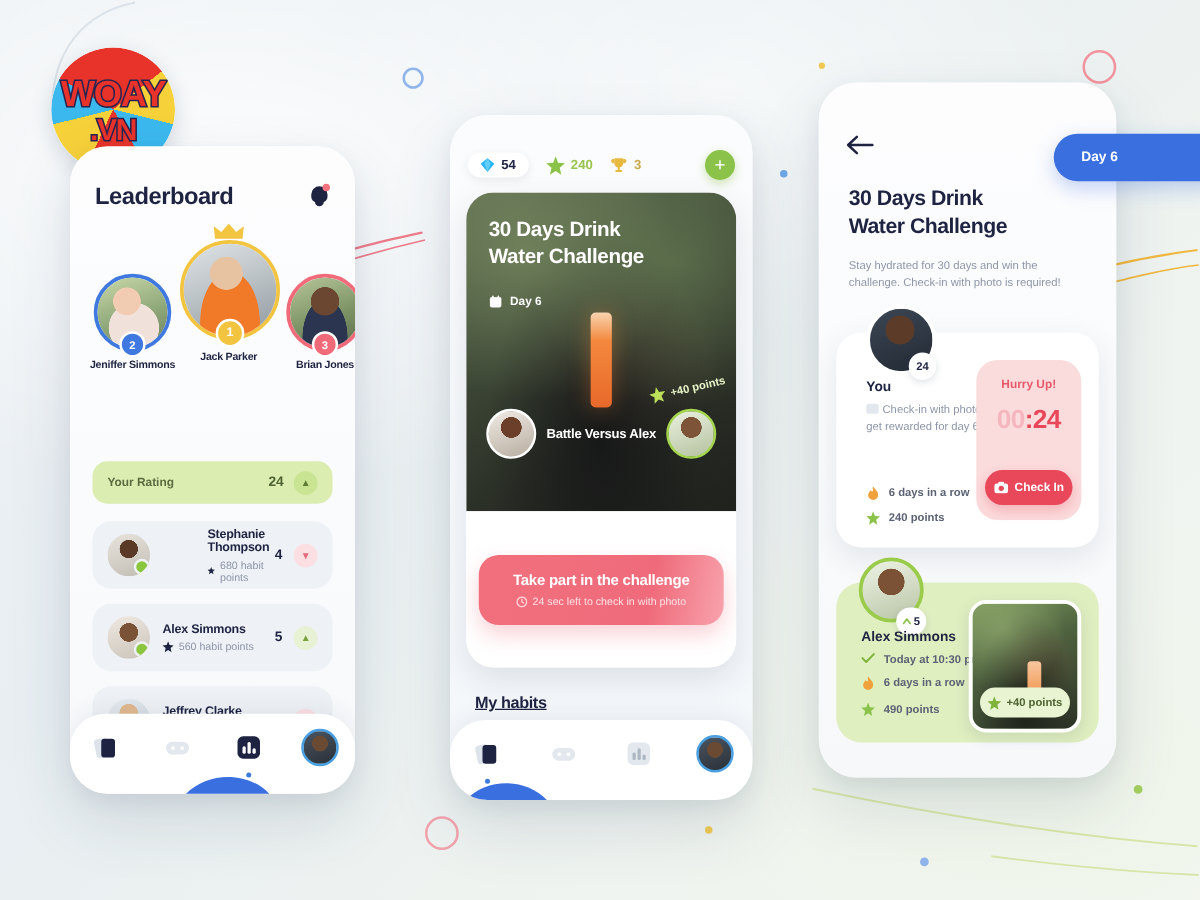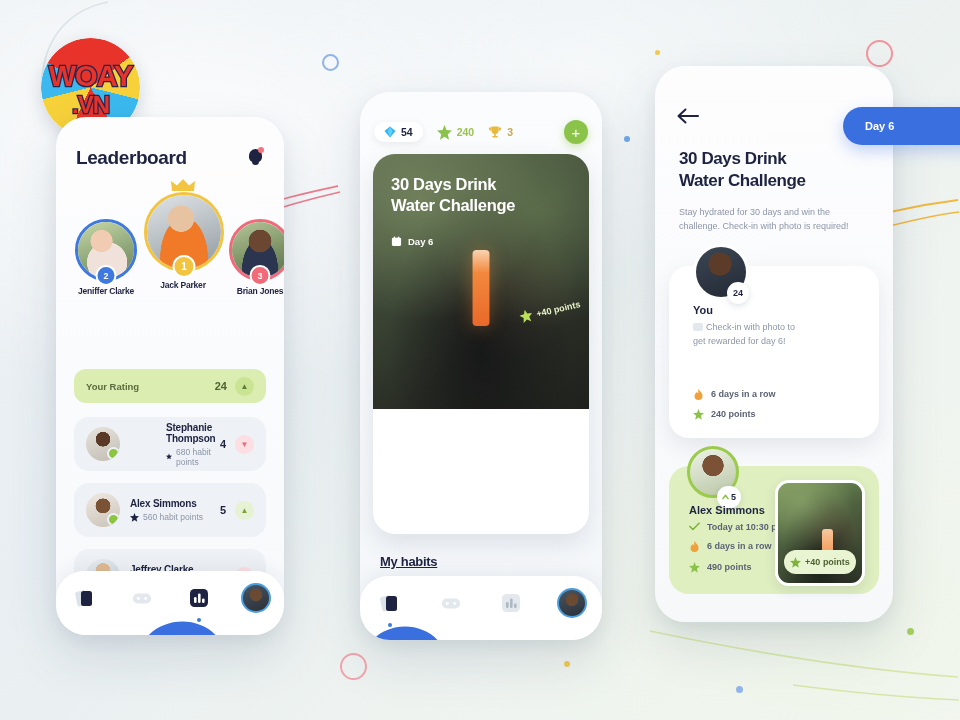--- a/index.html
+++ b/index.html
@@ -228,21 +228,21 @@
     <div class="rays"></div>
 
     <div class="podiumer" style="left:14px;top:32px;width:72px;">
       <div class="avwrap" style="width:56px;height:56px;margin:0 auto;border:3px solid #3f79e0;border-radius:50%;">
         <div class="av" style="width:100%;height:100%;
           background:radial-gradient(circle at 42% 34%,#f2ccb2 0 22%,transparent 23%),
                      radial-gradient(circle at 52% 72%,#f0e2da 0 40%,transparent 41%),
                      linear-gradient(160deg,#c9d8a8,#8fa87a 55%,#6d7f5f);"></div>
         <div class="rank" style="bottom:-8px;width:17px;height:17px;font-size:9px;background:#3f79e0;">2</div>
       </div>
-      <div class="pname">Jeniffer Clarke</div>
+      <div class="pname">Jeniffer Simmons</div>
     </div>
 
     <div class="podiumer" style="left:88px;top:5px;width:78px;">
       <svg class="crown" viewBox="0 0 26 15">
           <path d="M2 13 L1 3 L7 7.5 L13 1 L19 7.5 L25 3 L24 13 Z" fill="#f2c43f"></path>
         </svg>
       <div class="avwrap" style="width:74px;height:74px;margin:0 auto;border:3px solid #f2c43f;border-radius:50%;">
         <div class="av" style="width:100%;height:100%;
           background:radial-gradient(circle at 46% 32%,#e8c3a2 0 20%,transparent 21%),
                      radial-gradient(ellipse at 50% 85%,#f07a28 0 45%,transparent 46%),
@@ -401,20 +401,37 @@
             <rect x="3" y="0.5" width="1.3" height="2.4" rx=".6" fill="#fff"></rect>
             <rect x="7.7" y="0.5" width="1.3" height="2.4" rx=".6" fill="#fff"></rect>
           </svg>
         <span>Day 6</span>
       </div>
       <div class="ptsbadge">
         <svg width="13" height="13" viewBox="0 0 10 10">
             <path d="M5 0 L6.3 3.4 L10 3.7 L7.2 6.1 L8 9.8 L5 7.8 L2 9.8 L2.8 6.1 L0 3.7 L3.7 3.4 Z" fill="#bde05a"></path>
           </svg>
         <span>+40 points</span>
+      </div>
+      <div class="versus">
+        <div class="vav" style="background:radial-gradient(circle at 50% 36%,#6b3f2a 0 28%,transparent 29%),linear-gradient(160deg,#f0ebe4,#b8ada1);"></div>
+        <div class="vtext">Battle Versus Alex</div>
+        <div class="vav green" style="background:radial-gradient(circle at 50% 36%,#7d5438 0 28%,transparent 29%),linear-gradient(160deg,#eaf0e0,#b5c2a0);"></div>
+      </div>
+    </div>
+    <div class="ctabox">
+      <div class="cta">
+        <div class="t1">Take part in the challenge</div>
+        <div class="t2">
+          <svg width="9" height="9" viewBox="0 0 10 10">
+              <circle cx="5" cy="5" r="4.3" fill="none" stroke="#ffd7dc" stroke-width="1.2"></circle>
+              <path d="M5 2.6 V5 L6.7 6" stroke="#ffd7dc" stroke-width="1.1" fill="none" stroke-linecap="round"></path>
+            </svg>
+          <span>24 sec left to check in with photo</span>
+        </div>
       </div>
     </div>
   </div>
 
   <div class="myhabits">My habits</div>
   <div class="peek"></div>
   <div class="peek2"></div>
 
   <div class="navbar">
     <div class="navitem">
@@ -475,20 +492,34 @@
           </svg>
         <span>6 days in a row</span>
       </div>
       <div class="meta">
         <svg width="11" height="11" viewBox="0 0 10 10">
             <path d="M5 0 L6.3 3.4 L10 3.7 L7.2 6.1 L8 9.8 L5 7.8 L2 9.8 L2.8 6.1 L0 3.7 L3.7 3.4 Z" fill="#8bc34a"></path>
           </svg>
         <span>240 points</span>
       </div>
     </div>
+    <div class="timer">
+      <div class="hurry">Hurry Up!</div>
+      <div class="tnum">
+        <span class="dim">00</span><span class="hot">:</span><span class="hot">24</span>
+      </div>
+      <div class="checkin">
+        <svg width="12" height="10" viewBox="0 0 13 11">
+            <rect x="0.5" y="2" width="12" height="8.5" rx="2" fill="#fff"></rect>
+            <rect x="4" y="0.5" width="5" height="2" rx=".8" fill="#fff"></rect>
+            <circle cx="6.5" cy="6.2" r="2.3" fill="#e8485a"></circle>
+          </svg>
+        <span>Check In</span>
+      </div>
+    </div>
   </div>
 
   <div class="alexcard">
     <div class="alexav" style="background:radial-gradient(circle at 50% 36%,#7b5236 0 28%,transparent 29%),linear-gradient(160deg,#eef3e6,#b9c5a6);"></div>
     <div class="alexbadge">
       <svg width="7" height="6" viewBox="0 0 8 6">
           <path d="M1 5 L4 1 L7 5" fill="none" stroke="#8bc34a" stroke-width="1.6" stroke-linecap="round" stroke-linejoin="round"></path>
         </svg>
       <span>5</span>
     </div>

